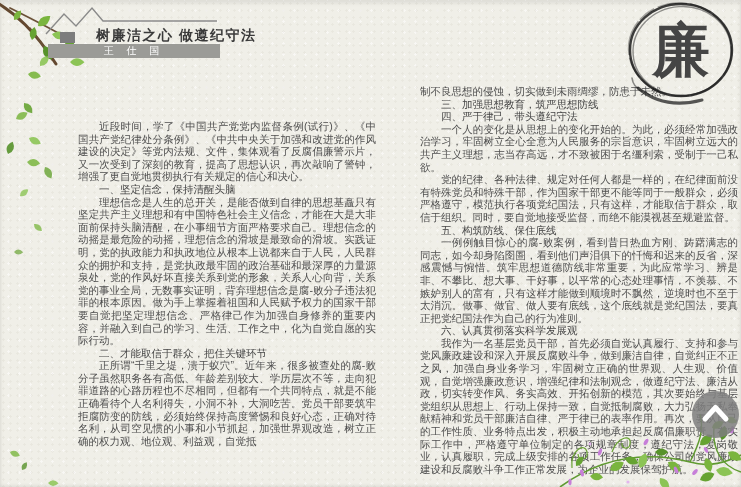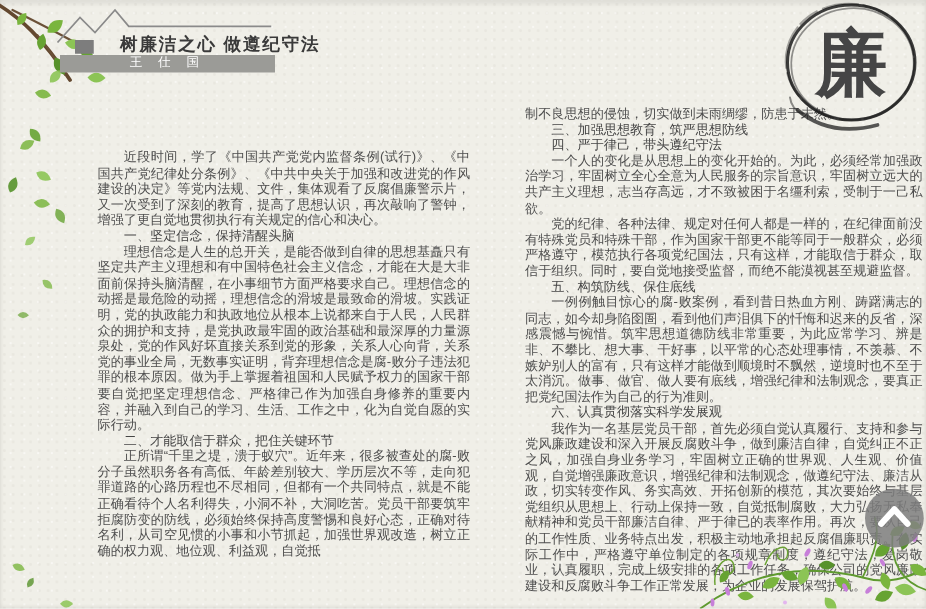--- a/index.html
+++ b/index.html
@@ -81,21 +81,21 @@
     <p class="blk">正所谓“千里之堤，溃于蚁穴”。近年来，很多被查处的腐-败分子虽然职务各有高低、年龄差别较大、学历层次不等，走向犯罪道路的心路历程也不尽相同，但都有一个共同特点，就是不能正确看待个人名利得失，小洞不补，大洞吃苦。党员干部要筑牢拒腐防变的防线，必须始终保持高度警惕和良好心态，正确对待名利，从司空见惯的小事和小节抓起，加强世界观改造，树立正确的权力观、地位观、利益观，自觉抵</p>
   </div>
 
   <div class="article-col col-right">
     <p class="blk cont">制不良思想的侵蚀，切实做到未雨绸缪，防患于未然。</p>
     <p class="blk hd">三、加强思想教育，筑严思想防线</p>
     <p class="blk hd">四、严于律己，带头遵纪守法</p>
     <p class="blk">一个人的变化是从思想上的变化开始的。为此，必须经常加强政治学习，牢固树立全心全意为人民服务的宗旨意识，牢固树立远大的共产主义理想，志当存高远，才不致被困于名缰利索，受制于一己私欲。</p>
     <p class="blk">党的纪律、各种法律、规定对任何人都是一样的，在纪律面前没有特殊党员和特殊干部，作为国家干部更不能等同于一般群众，必须严格遵守，模范执行各项党纪国法，只有这样，才能取信于群众，取信于组织。同时，要自觉地接受监督，而绝不能漠视甚至规避监督。</p>
     <p class="blk hd">五、构筑防线、保住底线</p>
-    <p class="blk">一例例触目惊心的腐-败案例，看到昔日热血方刚、踌躇满志的同志，如今却身陷囹圄，看到他们声泪俱下的忏悔和迟来的反省，深感震憾与惋惜。筑牢思想道德防线非常重要，为此应常学习、辨是非、不攀比、想大事、干好事，以平常的心态处理事情，不羡慕、不嫉妒别人的富有，只有这样才能做到顺境时不飘然，逆境时也不至于太消沉。做事、做官、做人要有底线，增强纪律和法制观念，要真正把党纪国法作为自己的行为准则。</p>
+    <p class="blk">一例例触目惊心的腐-败案例，看到昔日热血方刚、踌躇满志的同志，如今却身陷囹圄，看到他们声泪俱下的忏悔和迟来的反省，深感震憾与惋惜。筑牢思想道德防线非常重要，为此应常学习、辨是非、不攀比、想大事、干好事，以平常的心态处理事情，不羡慕、不嫉妒别人的富有，只有这样才能做到顺境时不飘然，逆境时也不至于太消沉。做事、做官、做人要有底线，这个底线就是党纪国法，要真正把党纪国法作为自己的行为准则。</p>
     <p class="blk hd">六、认真贯彻落实科学发展观</p>
     <p class="blk">我作为一名基层党员干部，首先必须自觉认真履行、支持和参与党风廉政建设和深入开展反腐败斗争，做到廉洁自律，自觉纠正不正之风，加强自身业务学习，牢固树立正确的世界观、人生观、价值观，自觉增强廉政意识，增强纪律和法制观念，做遵纪守法、廉洁从政，切实转变作风、务实高效、开拓创新的模范，其次要始终与基层党组织从思想上、行动上保持一致，自觉抵制腐败，大力弘扬无私奉献精神和党员干部廉洁自律、严于律已的表率作用。再次，要从自己的工作性质、业务特点出发，积极主动地承担起反腐倡廉职责。在实际工作中，严格遵守单位制定的各项规章制度，遵纪守法，爱岗敬业，认真履职，完成上级安排的各项工作任务，确保公司的党风廉政建设和反腐败斗争工作正常发展，为企业的发展保驾护航。</p>
   </div>
 
   <svg id="deco" width="741" height="487" viewBox="0 0 741 487">
     <defs>
       <path id="leaf" d="M0,0 Q5,-8 13,-2 Q7,6 0,0"></path>
     </defs>
 
     <g>

